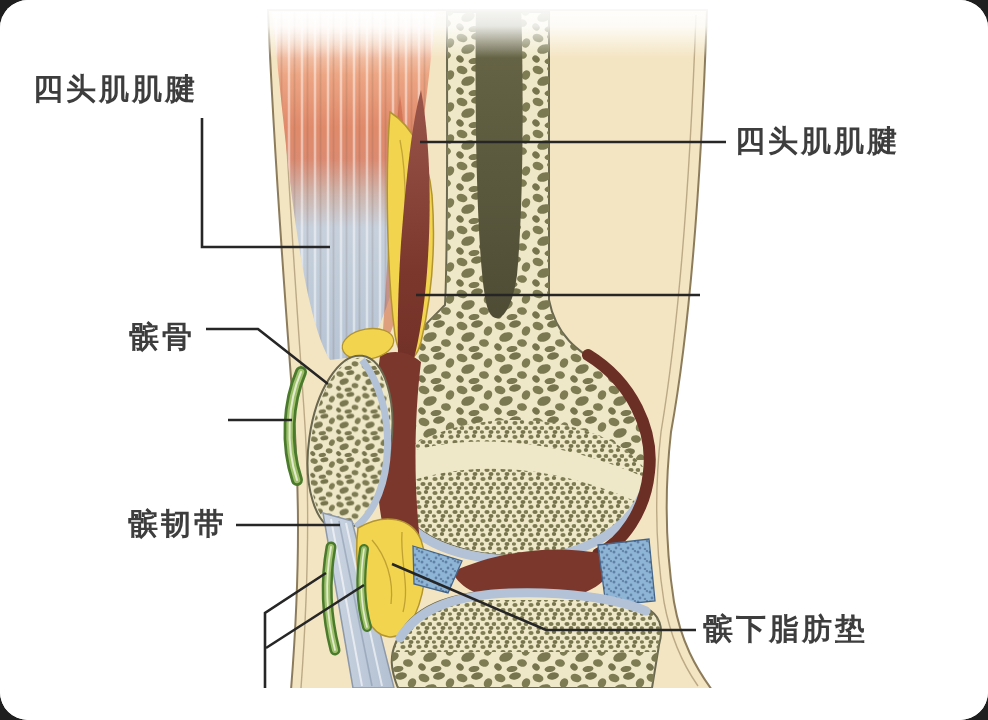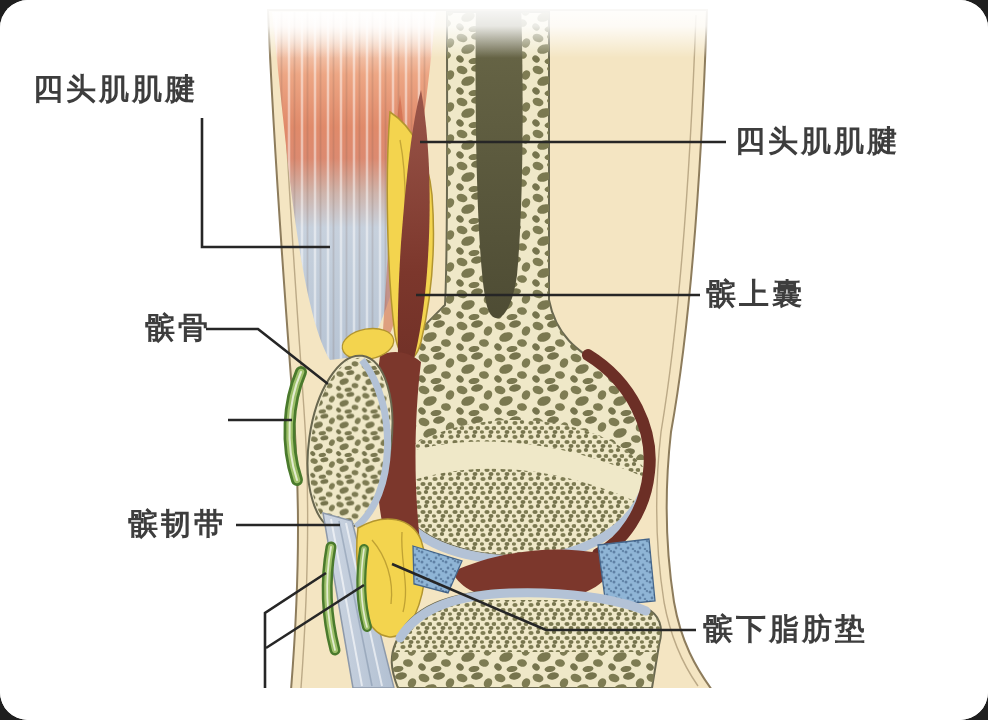--- a/index.html
+++ b/index.html
@@ -219,19 +219,18 @@
         <path d="M228,420 L292,420"></path>
         <path d="M236,525 L340,525"></path>
         <path d="M392,564 L546,630 L696,630"></path>
         <path d="M326,573 L265,613 L265,688"></path>
         <path d="M364,585 L266,648"></path>
       </g>
     </svg>
 
     <div class="anat-label" style="left:33px;top:74px;">四头肌肌腱</div>
     <div class="anat-label" style="left:735px;top:126px;">四头肌肌腱</div>
-    <div class="anat-label" style="left:706px;top:279px;">髌上囊</div>
-    <div class="anat-label" style="left:129px;top:313px;margin-left:16px;">髌骨</div>
+    <div class="anat-label" style="left:129px;top:322px;">髌骨</div>
     <div class="anat-label" style="left:703px;top:614px;">髌下脂肪垫</div>
     <div class="anat-label" style="left:128px;top:509px;">髌韧带</div>
 
   </div>
 </div>
 
 </body></html>

